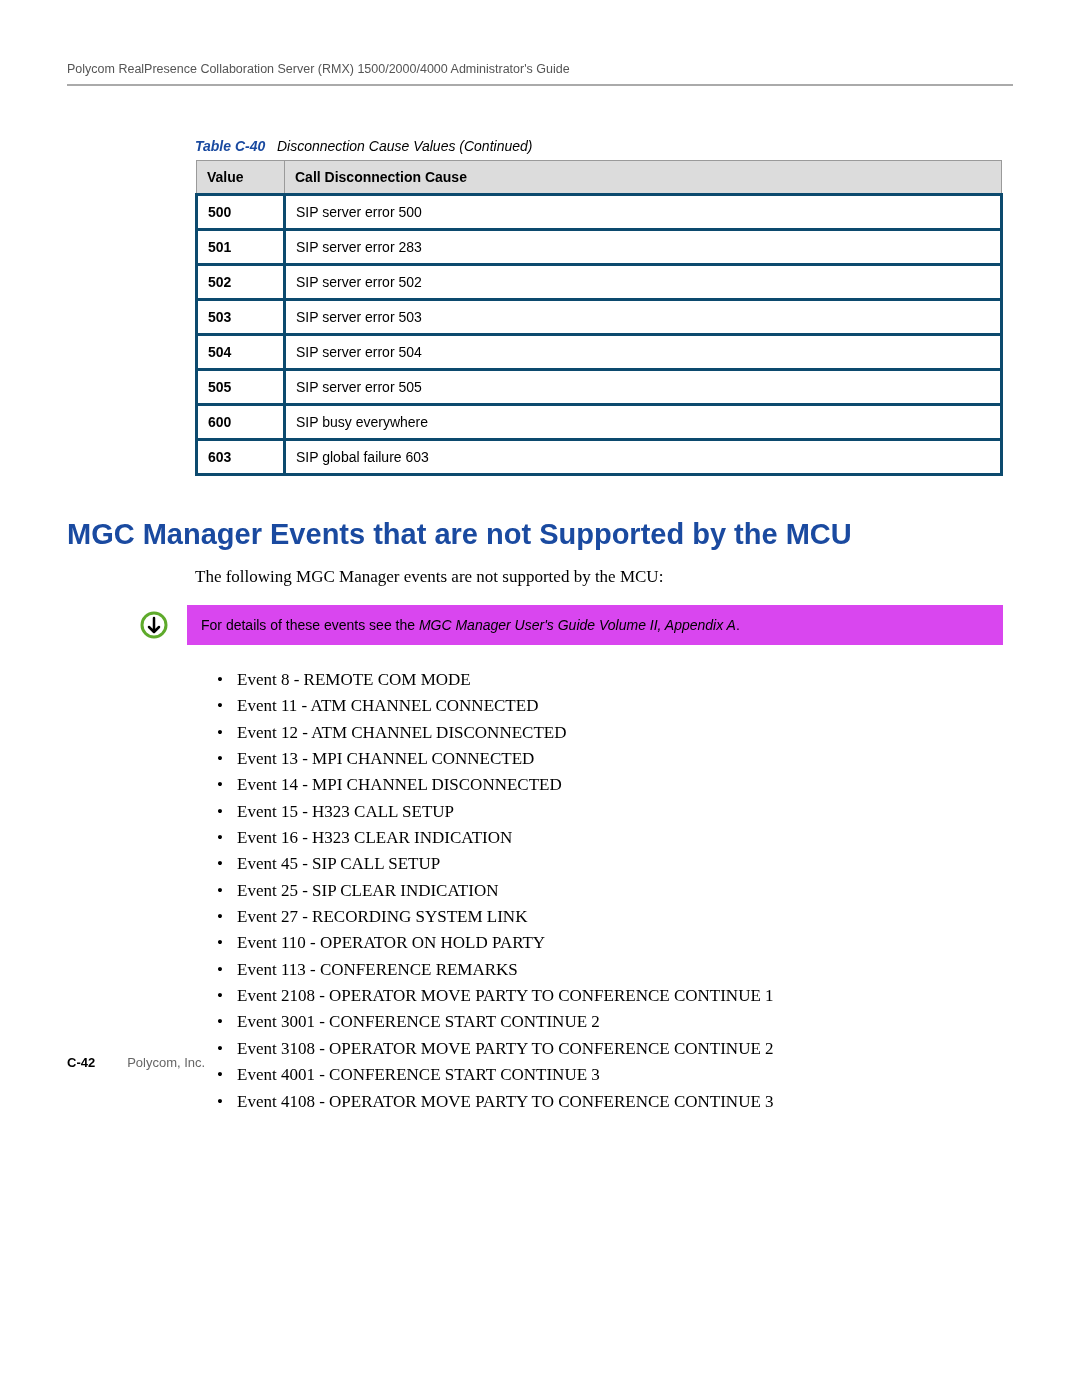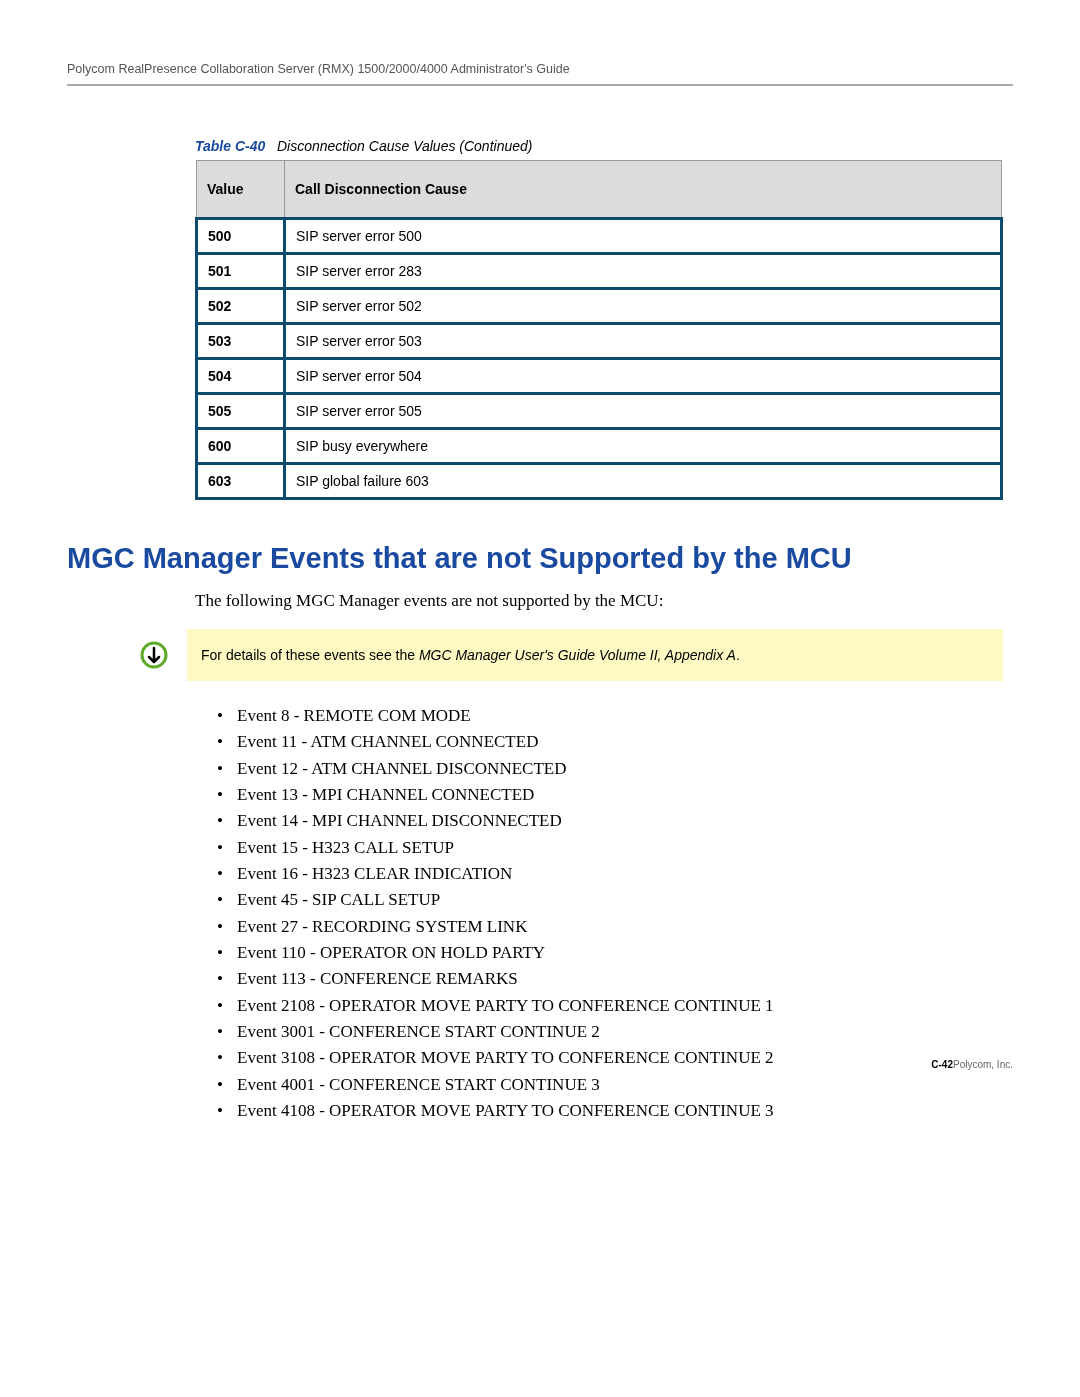--- a/index.html
+++ b/index.html
@@ -42,21 +42,21 @@
   }
   table.data {
     border-collapse: collapse;
     width: 100%;
     font-size: 14px;
   }
   table.data th {
     background: #dcdcdc;
     text-align: left;
     font-weight: bold;
-    padding: 20px 10px;
+    padding: 8px 10px;
     border: 1px solid #9a9a9a;
   }
   table.data td {
     padding: 8px 10px;
     border: 3px solid #0c4a6e;
   }
   table.data td.valcol {
     font-weight: bold;
     width: 65px;
   }
@@ -80,22 +80,22 @@
   }
   .note-icon {
     width: 30px;
     height: 30px;
     flex: 0 0 30px;
     margin-right: 18px;
   }
   .note-icon svg { display: block; }
   .note-bar {
     flex: 1;
-    background: #fef9c3;
-    padding: 18px 14px;
+    background: #d946ef;
+    padding: 12px 14px;
     font-size: 14px;
     font-family: Arial, Helvetica, sans-serif;
   }
   .note-bar .ref { font-style: italic; }
   ul.events {
     font-family: "Palatino Linotype", "Book Antiqua", Georgia, serif;
     font-size: 17px;
     list-style: none;
     padding-left: 22px;
     margin: 0;
@@ -110,22 +110,23 @@
     position: absolute;
     left: 0;
     top: 0;
   }
   .footer {
     position: absolute;
     left: 67px;
     right: 67px;
     bottom: 56px;
     display: flex;
-    justify-content: flex-end;
-    font-size: 10px;
+    justify-content: flex-start;
+    font-size: 13px;
+    gap: 32px;
   }
   .footer .pnum { font-weight: bold; }
   .footer .company { color: #666; }
 </style>
 </head>
 <body>
 
 <div class="page">
 
   <div class="header-text">Polycom RealPresence Collaboration Server (RMX) 1500/2000/4000 Administrator's Guide</div>
@@ -200,20 +201,21 @@
 
     <ul class="events" id="events-list">
         <li>Event 8 - REMOTE COM MODE</li>
         <li>Event 11 - ATM CHANNEL CONNECTED</li>
         <li>Event 12 - ATM CHANNEL DISCONNECTED</li>
         <li>Event 13 - MPI CHANNEL CONNECTED</li>
         <li>Event 14 - MPI CHANNEL DISCONNECTED</li>
         <li>Event 15 - H323 CALL SETUP</li>
         <li>Event 16 - H323 CLEAR INDICATION</li>
         <li>Event 45 - SIP CALL SETUP</li>
+        <li>Event 25 - SIP CLEAR INDICATION</li>
         <li>Event 27 - RECORDING SYSTEM LINK</li>
         <li>Event 110 - OPERATOR ON HOLD PARTY</li>
         <li>Event 113 - CONFERENCE REMARKS</li>
         <li>Event 2108 - OPERATOR MOVE PARTY TO CONFERENCE CONTINUE 1</li>
         <li>Event 3001 - CONFERENCE START CONTINUE 2</li>
         <li>Event 3108 - OPERATOR MOVE PARTY TO CONFERENCE CONTINUE 2</li>
         <li>Event 4001 - CONFERENCE START CONTINUE 3</li>
         <li>Event 4108 - OPERATOR MOVE PARTY TO CONFERENCE CONTINUE 3</li>
       </ul>
 

